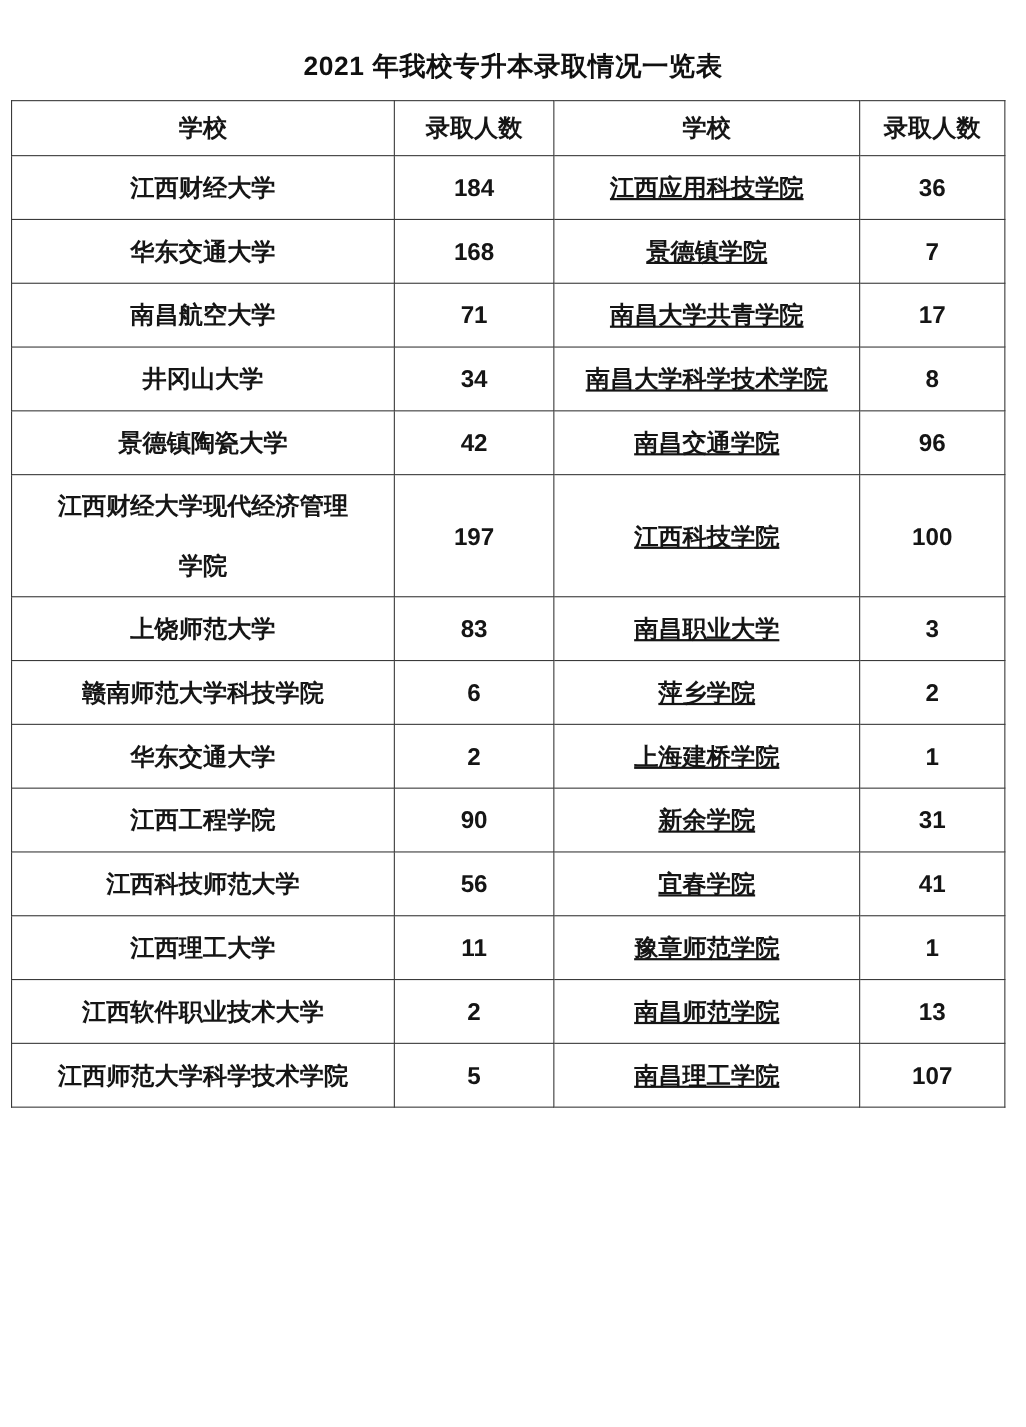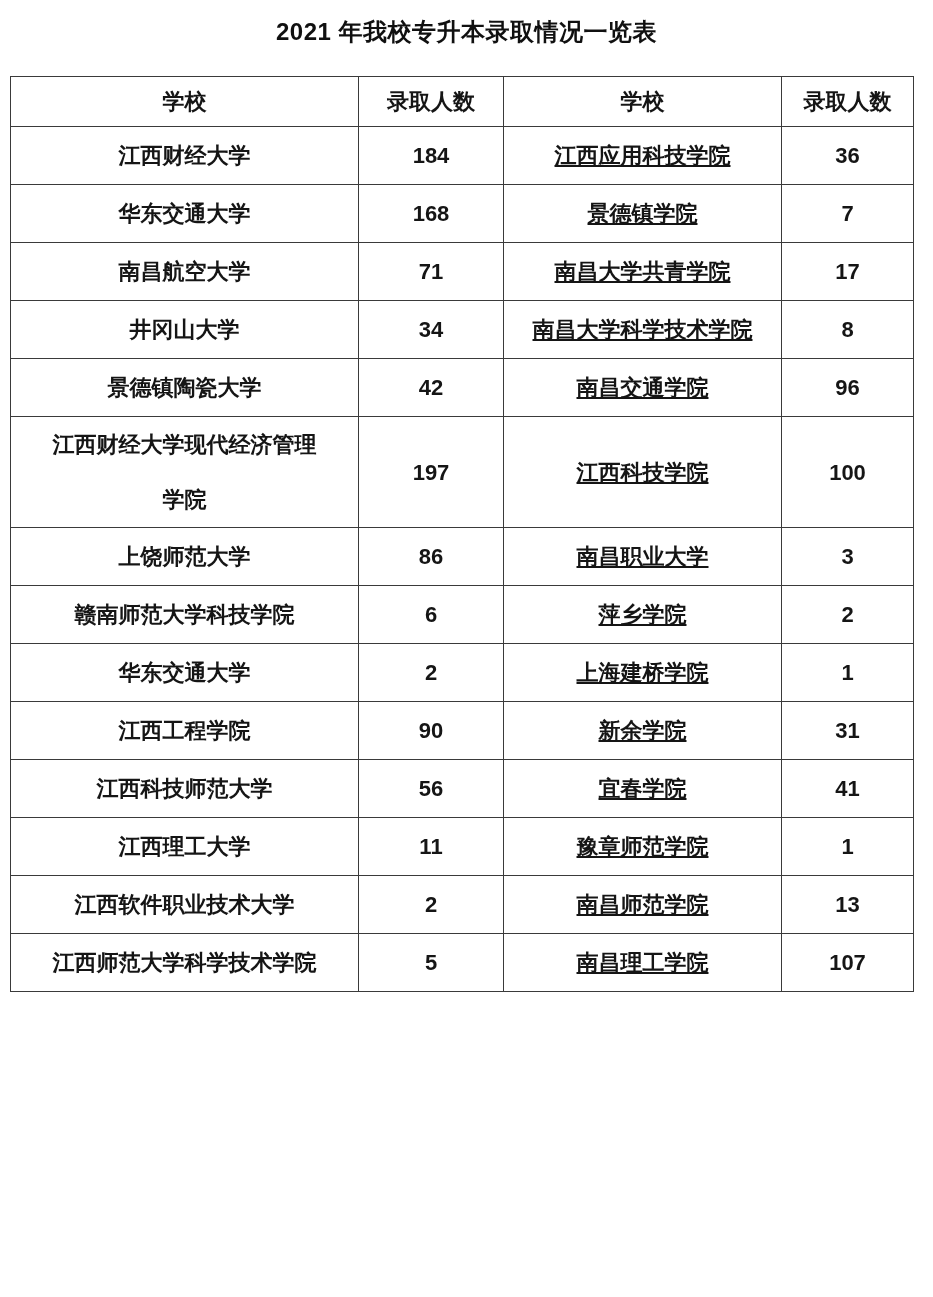--- a/index.html
+++ b/index.html
@@ -8,34 +8,34 @@
     background: #ffffff;
   }
   body {
     width: 933px;
     height: 1297px;
     font-family: "Liberation Sans", "DejaVu Sans", sans-serif;
     color: #161616;
     overflow: hidden;
   }
   .page {
-    padding-top: 16px;
+    padding-top: 44px;
   }
   .doc-title {
     text-align: center;
     font-size: 24px;
     font-weight: 700;
     color: #101010;
     letter-spacing: 0.5px;
   }
   table.admissions {
     border-collapse: collapse;
     table-layout: fixed;
     width: 903px;
-    margin: 28px 0 0 10px;
+    margin: 15px 0 0 10px;
   }
   th, td {
     border: 1px solid #3a3a3a;
     box-sizing: border-box;
     text-align: center;
     vertical-align: middle;
     font-weight: 700;
     color: #151515;
     padding: 0;
   }
@@ -109,21 +109,21 @@
     <td class="count-right">96</td>
   </tr>
         <tr>
     <td class="school-left">江西财经大学现代经济管理学院</td>
     <td class="count-left">197</td>
     <td class="school-right">江西科技学院</td>
     <td class="count-right">100</td>
   </tr>
         <tr>
     <td class="school-left">上饶师范大学</td>
-    <td class="count-left">86</td>
+    <td class="count-left">83</td>
     <td class="school-right">南昌职业大学</td>
     <td class="count-right">3</td>
   </tr>
         <tr>
     <td class="school-left">赣南师范大学科技学院</td>
     <td class="count-left">6</td>
     <td class="school-right">萍乡学院</td>
     <td class="count-right">2</td>
   </tr>
         <tr>

